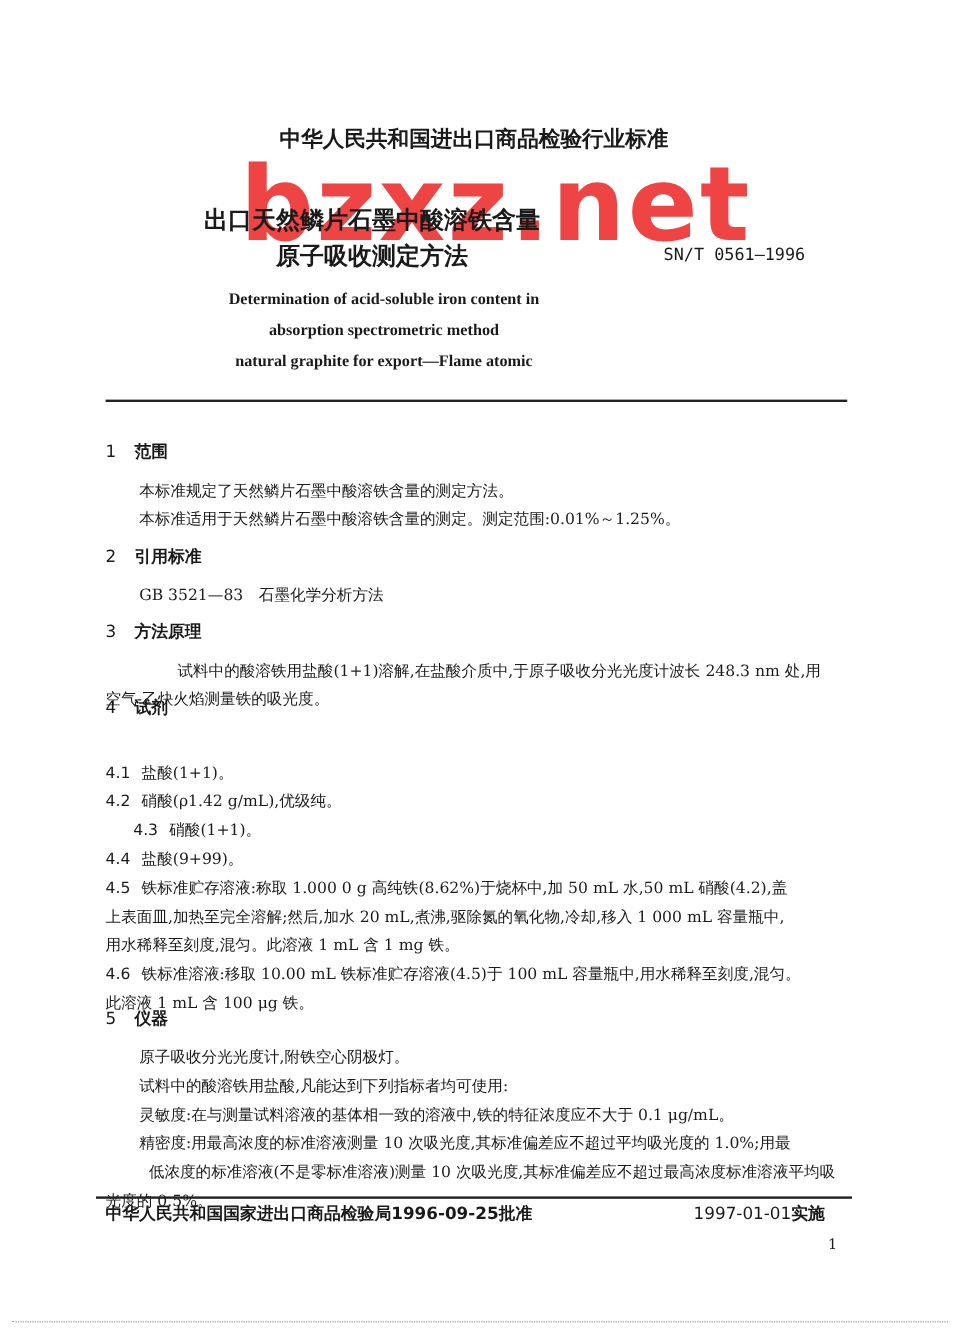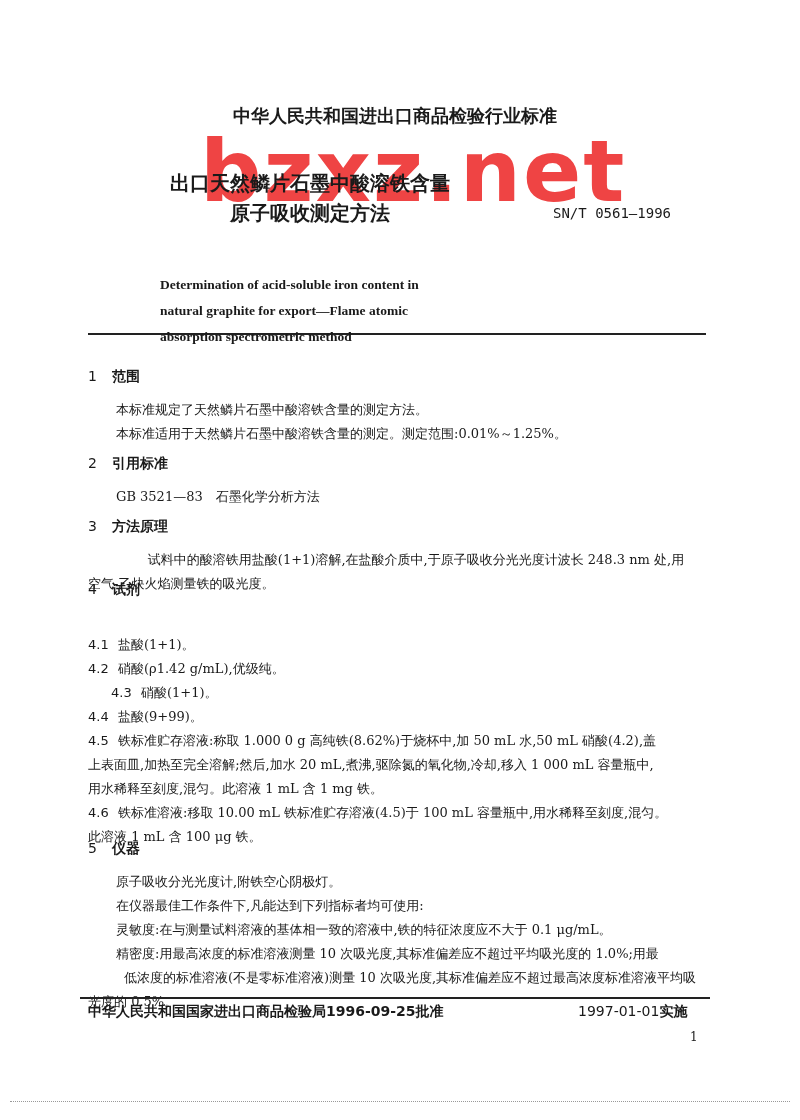--- a/index.html
+++ b/index.html
@@ -10,22 +10,22 @@
   .abs { position: absolute; }
   .watermark {
     left: 200px; top: 128px; font-family: "DejaVu Sans", "Liberation Sans", sans-serif;
     font-weight: bold; font-size: 86px; color: #ef4444; letter-spacing: 2px; line-height: 1; z-index: 0;
   }
   .agency { left: 0; width: 600px; top: 104px; text-align: center; left: 95px;
     font-family: "DejaVu Sans", "Liberation Sans", sans-serif; font-weight: bold; font-size: 18px; z-index: 1; }
   .title-cn { left: 140px; width: 340px; text-align: center; font-family: "DejaVu Sans", "Liberation Sans", sans-serif;
     font-weight: bold; font-size: 20px; line-height: 30px; z-index: 1; }
   .std-no { left: 553px; top: 205px; font-family: "DejaVu Sans Mono", "Liberation Mono", monospace; font-size: 14px; z-index: 1; }
-  .title-en { left: 160px; width: 320px; font-family: "Liberation Serif", serif;
-    font-weight: bold; font-size: 13.5px; line-height: 26px; z-index: 1; top: 236px; margin-top: 36px; }
+  .title-en { left: 160px; width: 320px; text-align: center; font-family: "Liberation Serif", serif;
+    font-weight: bold; font-size: 13.5px; line-height: 26px; z-index: 1; top: 236px; }
   .rule { height: 2px; background: #222; }
   .h { font-family: "DejaVu Sans", "Liberation Sans", sans-serif; font-weight: bold; font-size: 14px; }
   .h .num { display: inline-block; width: 24px; font-weight: normal; }
   .para { left: 88px; width: 620px; font-size: 13px; line-height: 24px; }
   .item { left: 88px; width: 620px; font-size: 13px; line-height: 24px; }
   .item .inum { display: inline-block; width: 30px; font-family: "DejaVu Sans", "Liberation Sans", sans-serif; }
   .footer-left { left: 88px; top: 1003px; font-family: "DejaVu Sans", "Liberation Sans", sans-serif; font-weight: bold; font-size: 14px; }
   .footer-right { left: 578px; top: 1003px; font-family: "DejaVu Sans", "Liberation Sans", sans-serif; font-size: 14px; }
   .footer-right b { font-weight: bold; }
   .page-num { left: 690px; top: 1030px; font-size: 12px; }
@@ -37,22 +37,22 @@
 <div class="abs watermark">bzxz.net</div>
 
 <div class="abs agency">中华人民共和国进出口商品检验行业标准</div>
 
 <div class="abs title-cn" style="top:168px;">出口天然鳞片石墨中酸溶铁含量</div>
 <div class="abs title-cn" style="top:198px;">原子吸收测定方法</div>
 <div class="abs std-no">SN/T 0561—1996</div>
 
 <div class="abs title-en">
   <div>Determination of acid-soluble iron content in</div>
+  <div>absorption spectrometric method</div>
   <div>natural graphite for export—Flame atomic</div>
-  <div>absorption spectrometric method</div>
 </div>
 
 <div class="abs rule" style="left:88px; width:618px; top:333px;"></div>
 
 <div class="abs h" style="left:88px; top:368px;">
   <span class="num">1</span><span>范围</span>
 </div>
 <div class="abs para" style="left:116px; top:398px;">本标准规定了天然鳞片石墨中酸溶铁含量的测定方法。</div>
 <div class="abs para" style="left:116px; top:422px;">本标准适用于天然鳞片石墨中酸溶铁含量的测定。测定范围:0.01%～1.25%。</div>
 
@@ -90,21 +90,21 @@
 </div>
 <div class="abs item" style="top:801px; width:640px;">
   <div><span class="inum">4.6</span><span>铁标准溶液:移取 10.00 mL 铁标准贮存溶液(4.5)于 100 mL 容量瓶中,用水稀释至刻度,混匀。</span></div>
   <div>此溶液 1 mL 含 100 μg 铁。</div>
 </div>
 
 <div class="abs h" style="left:88px; top:840px;">
   <span class="num">5</span><span>仪器</span>
 </div>
 <div class="abs para" style="left:116px; top:870px;">原子吸收分光光度计,附铁空心阴极灯。</div>
-<div class="abs para" style="left:116px; top:894px;">在仪器最佳工作条件下,凡能达到下列指标者均可使用:</div>
+<div class="abs para" style="left:116px; top:894px;">试料中的酸溶铁用盐酸,凡能达到下列指标者均可使用:</div>
 <div class="abs para" style="left:116px; top:918px;">灵敏度:在与测量试料溶液的基体相一致的溶液中,铁的特征浓度应不大于 0.1 μg/mL。</div>
 <div class="abs para" style="left:116px; top:942px; width:600px;">精密度:用最高浓度的标准溶液测量 10 次吸光度,其标准偏差应不超过平均吸光度的 1.0%;用最</div>
 <div class="abs para" style="left:88px; top:966px; width:630px;margin-left:36px;">低浓度的标准溶液(不是零标准溶液)测量 10 次吸光度,其标准偏差应不超过最高浓度标准溶液平均吸</div>
 <div class="abs para" style="left:88px; top:990px;">光度的 0.5%。</div>
 
 <div class="abs rule" style="left:80px; width:630px; top:997px;"></div>
 
 <div class="abs footer-left">中华人民共和国国家进出口商品检验局1996-09-25批准</div>
 <div class="abs footer-right">
   <span>1997-01-01</span><b>实施</b>

